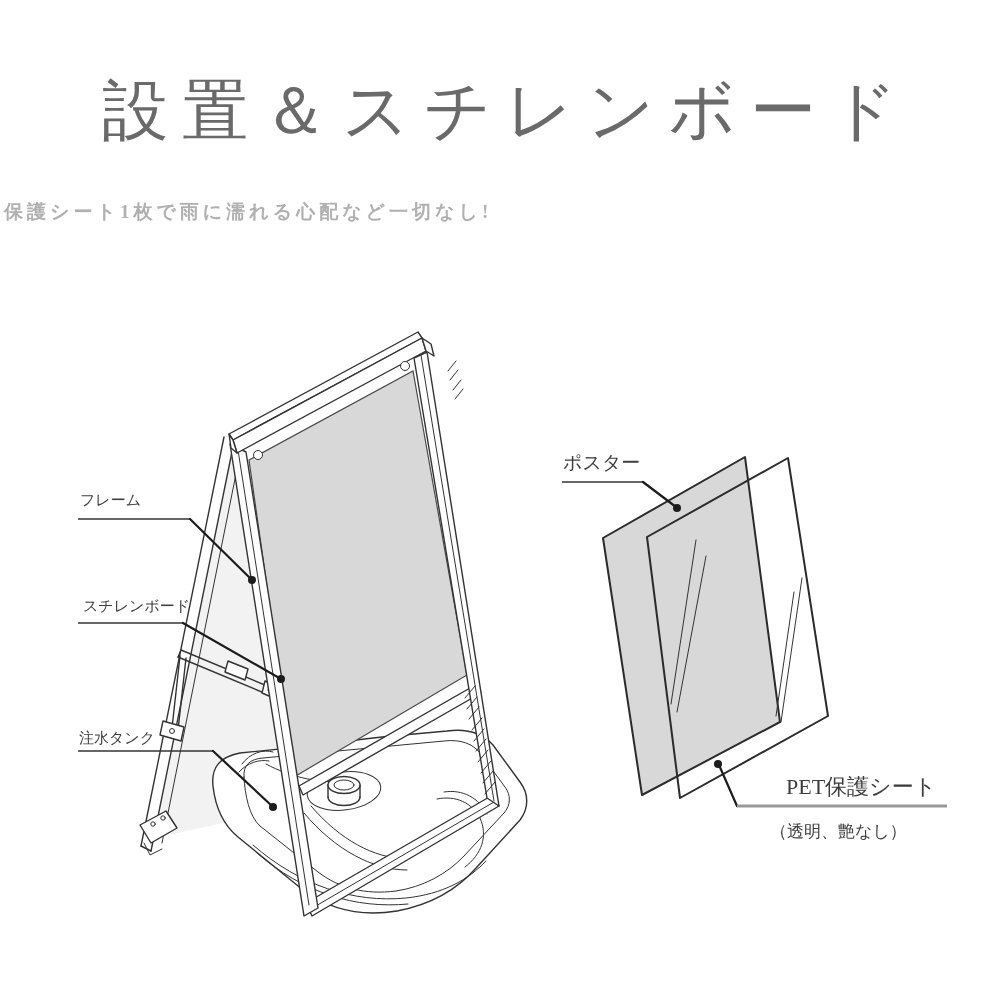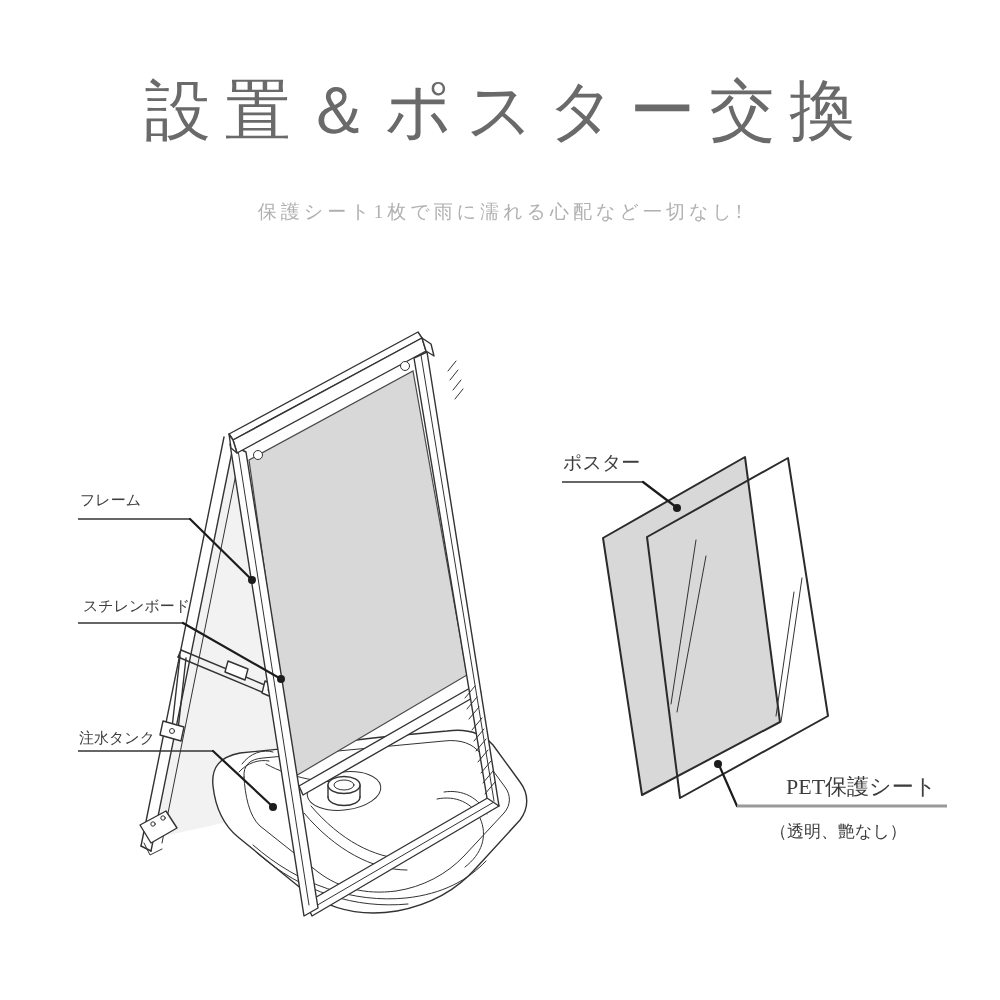--- a/index.html
+++ b/index.html
@@ -14,46 +14,46 @@
     position:absolute;top:76px;left:0;width:1000px;
     text-align:center;
     font-size:66px;line-height:1.05;
     letter-spacing:14px;padding-left:14px;box-sizing:border-box;
     color:var(--title-text,#6a6a6a);
     font-weight:400;
     white-space:nowrap;
   }
   .subtitle{
     position:absolute;top:200px;left:0;width:1000px;
-    text-align:center;
     font-size:19px;line-height:1.3;
     letter-spacing:4px;padding-left:4px;box-sizing:border-box;
     color:var(--subtitle-text,#b0b0b0);
     white-space:nowrap;
+    font-weight:bold;
   }
   .art{position:absolute;left:0;top:0;}
   .s{stroke:var(--line,#333);fill:none;stroke-width:1.4;stroke-linecap:round;stroke-linejoin:round;}
   .sw{stroke:var(--line,#333);fill:#fff;stroke-width:1.4;stroke-linejoin:round;}
   .thin{stroke-width:1;}
   .panel{fill:var(--panel-fill,#d8d8d8);stroke:#4a4a4a;stroke-width:1.2;}
   .pale{fill:var(--pale-fill,#f2f2f2);stroke:none;}
   .lead-h{stroke:var(--line,#333);stroke-width:1.4;fill:none;}
   .lead-d{stroke:var(--leader,#1c1c1c);stroke-width:2.2;fill:none;stroke-linecap:round;}
   .dot{fill:var(--leader,#1c1c1c);stroke:none;}
   .sheet-line{stroke:#2b2b2b;stroke-width:2;fill:none;stroke-linejoin:round;}
   .sheet-fill{fill:var(--panel-fill,#d8d8d8);stroke:#2b2b2b;stroke-width:2;stroke-linejoin:round;}
   .pet-underline{stroke:var(--underline-gray,#999);stroke-width:2.8;fill:none;}
   .lbl{fill:var(--label-text,#3d3d3d);font-family:"Liberation Serif","DejaVu Serif",serif;}
 </style>
 </head>
 <body>
 
 <div class="canvas">
 
-  <div class="title">設置＆ポスター交換</div>
+  <div class="title">設置＆スチレンボード</div>
   <div class="subtitle">保護シート1枚で雨に濡れる心配など一切なし!</div>
 
   <svg class="art" width="1000" height="1000" viewBox="0 0 1000 1000">
 
     <g>
 
       <path class="pale" d="M232,446 L155,838 L300,806 Z"></path>
 
       <g>
         <path class="s" d="M224,437 L141,846"></path>

